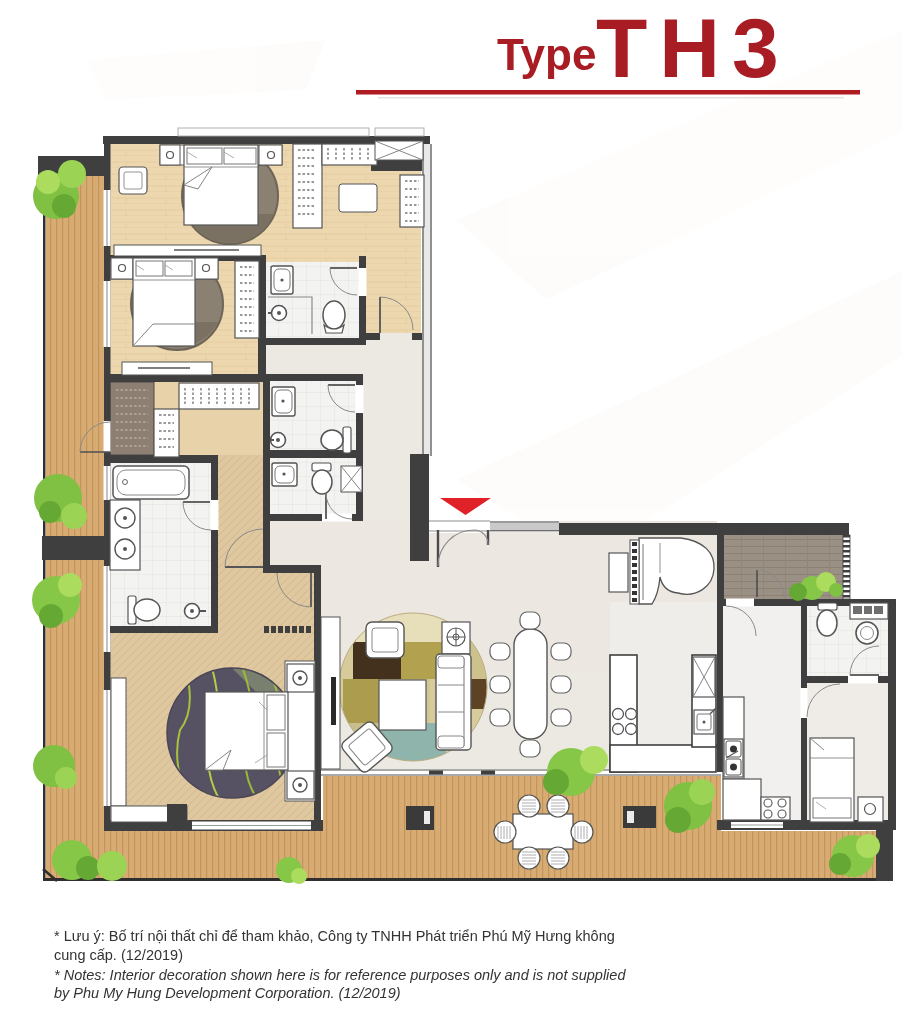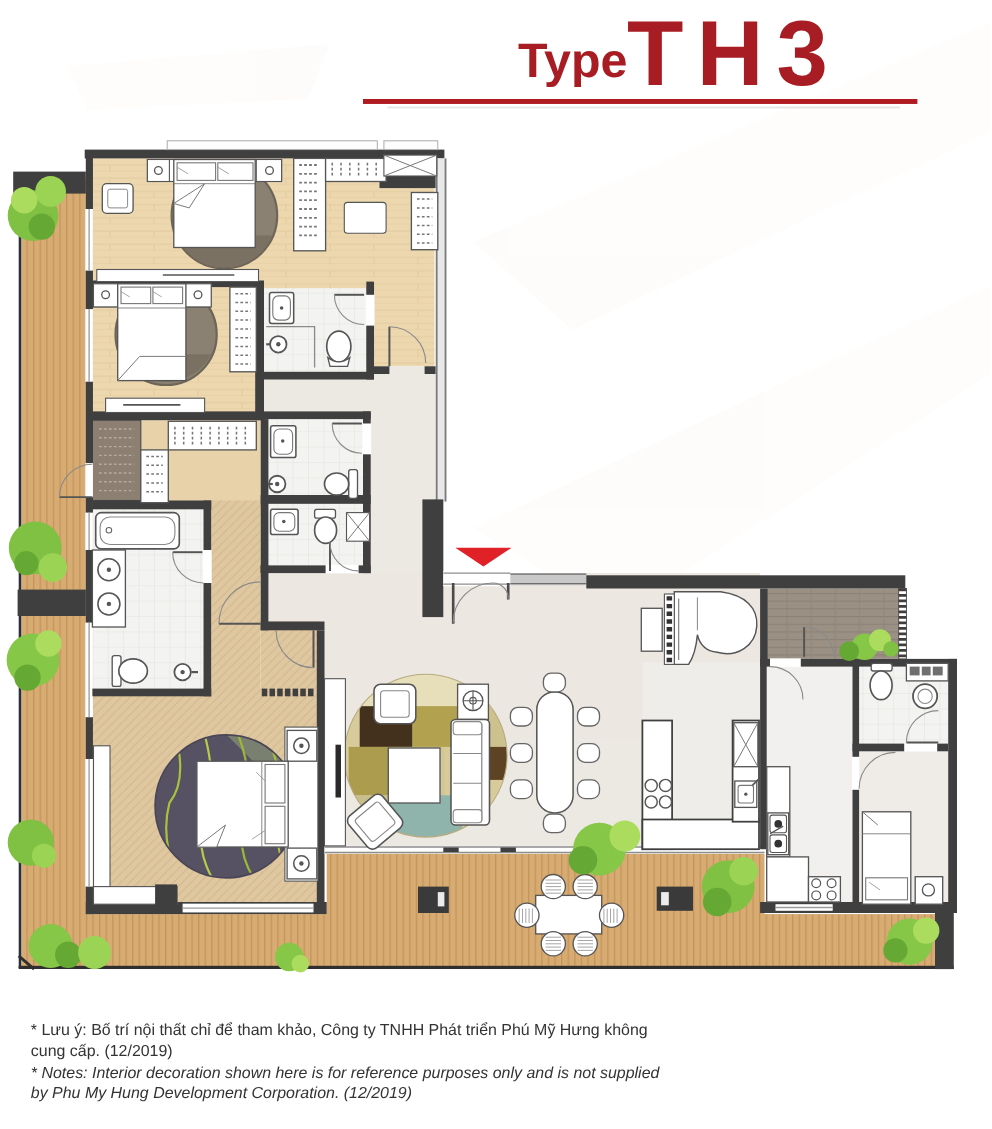--- a/index.html
+++ b/index.html
@@ -1,16 +1,16 @@
 <!DOCTYPE html>
 <html><head>
 <meta charset="utf-8">
 <style>
 html,body{margin:0;padding:0;background:#ffffff;}
-#page{width:814px;height:1026px;position:relative;font-family:"Liberation Sans",sans-serif;}
+#page{width:814px;height:1026px;position:relative;font-family:"Liberation Sans",sans-serif;margin-left:26px;}
 </style>
 </head>
 <body>
 <div id="page">
 <svg width="902" height="1026" viewBox="0 0 902 1026" xmlns="http://www.w3.org/2000/svg">
 <defs>
 <pattern id="woodV" width="6" height="10" patternUnits="userSpaceOnUse">
   <rect width="6" height="10" fill="#d7ab72"></rect>
   <rect x="0" width="1.2" height="10" fill="#c2955c"></rect>
 </pattern>

